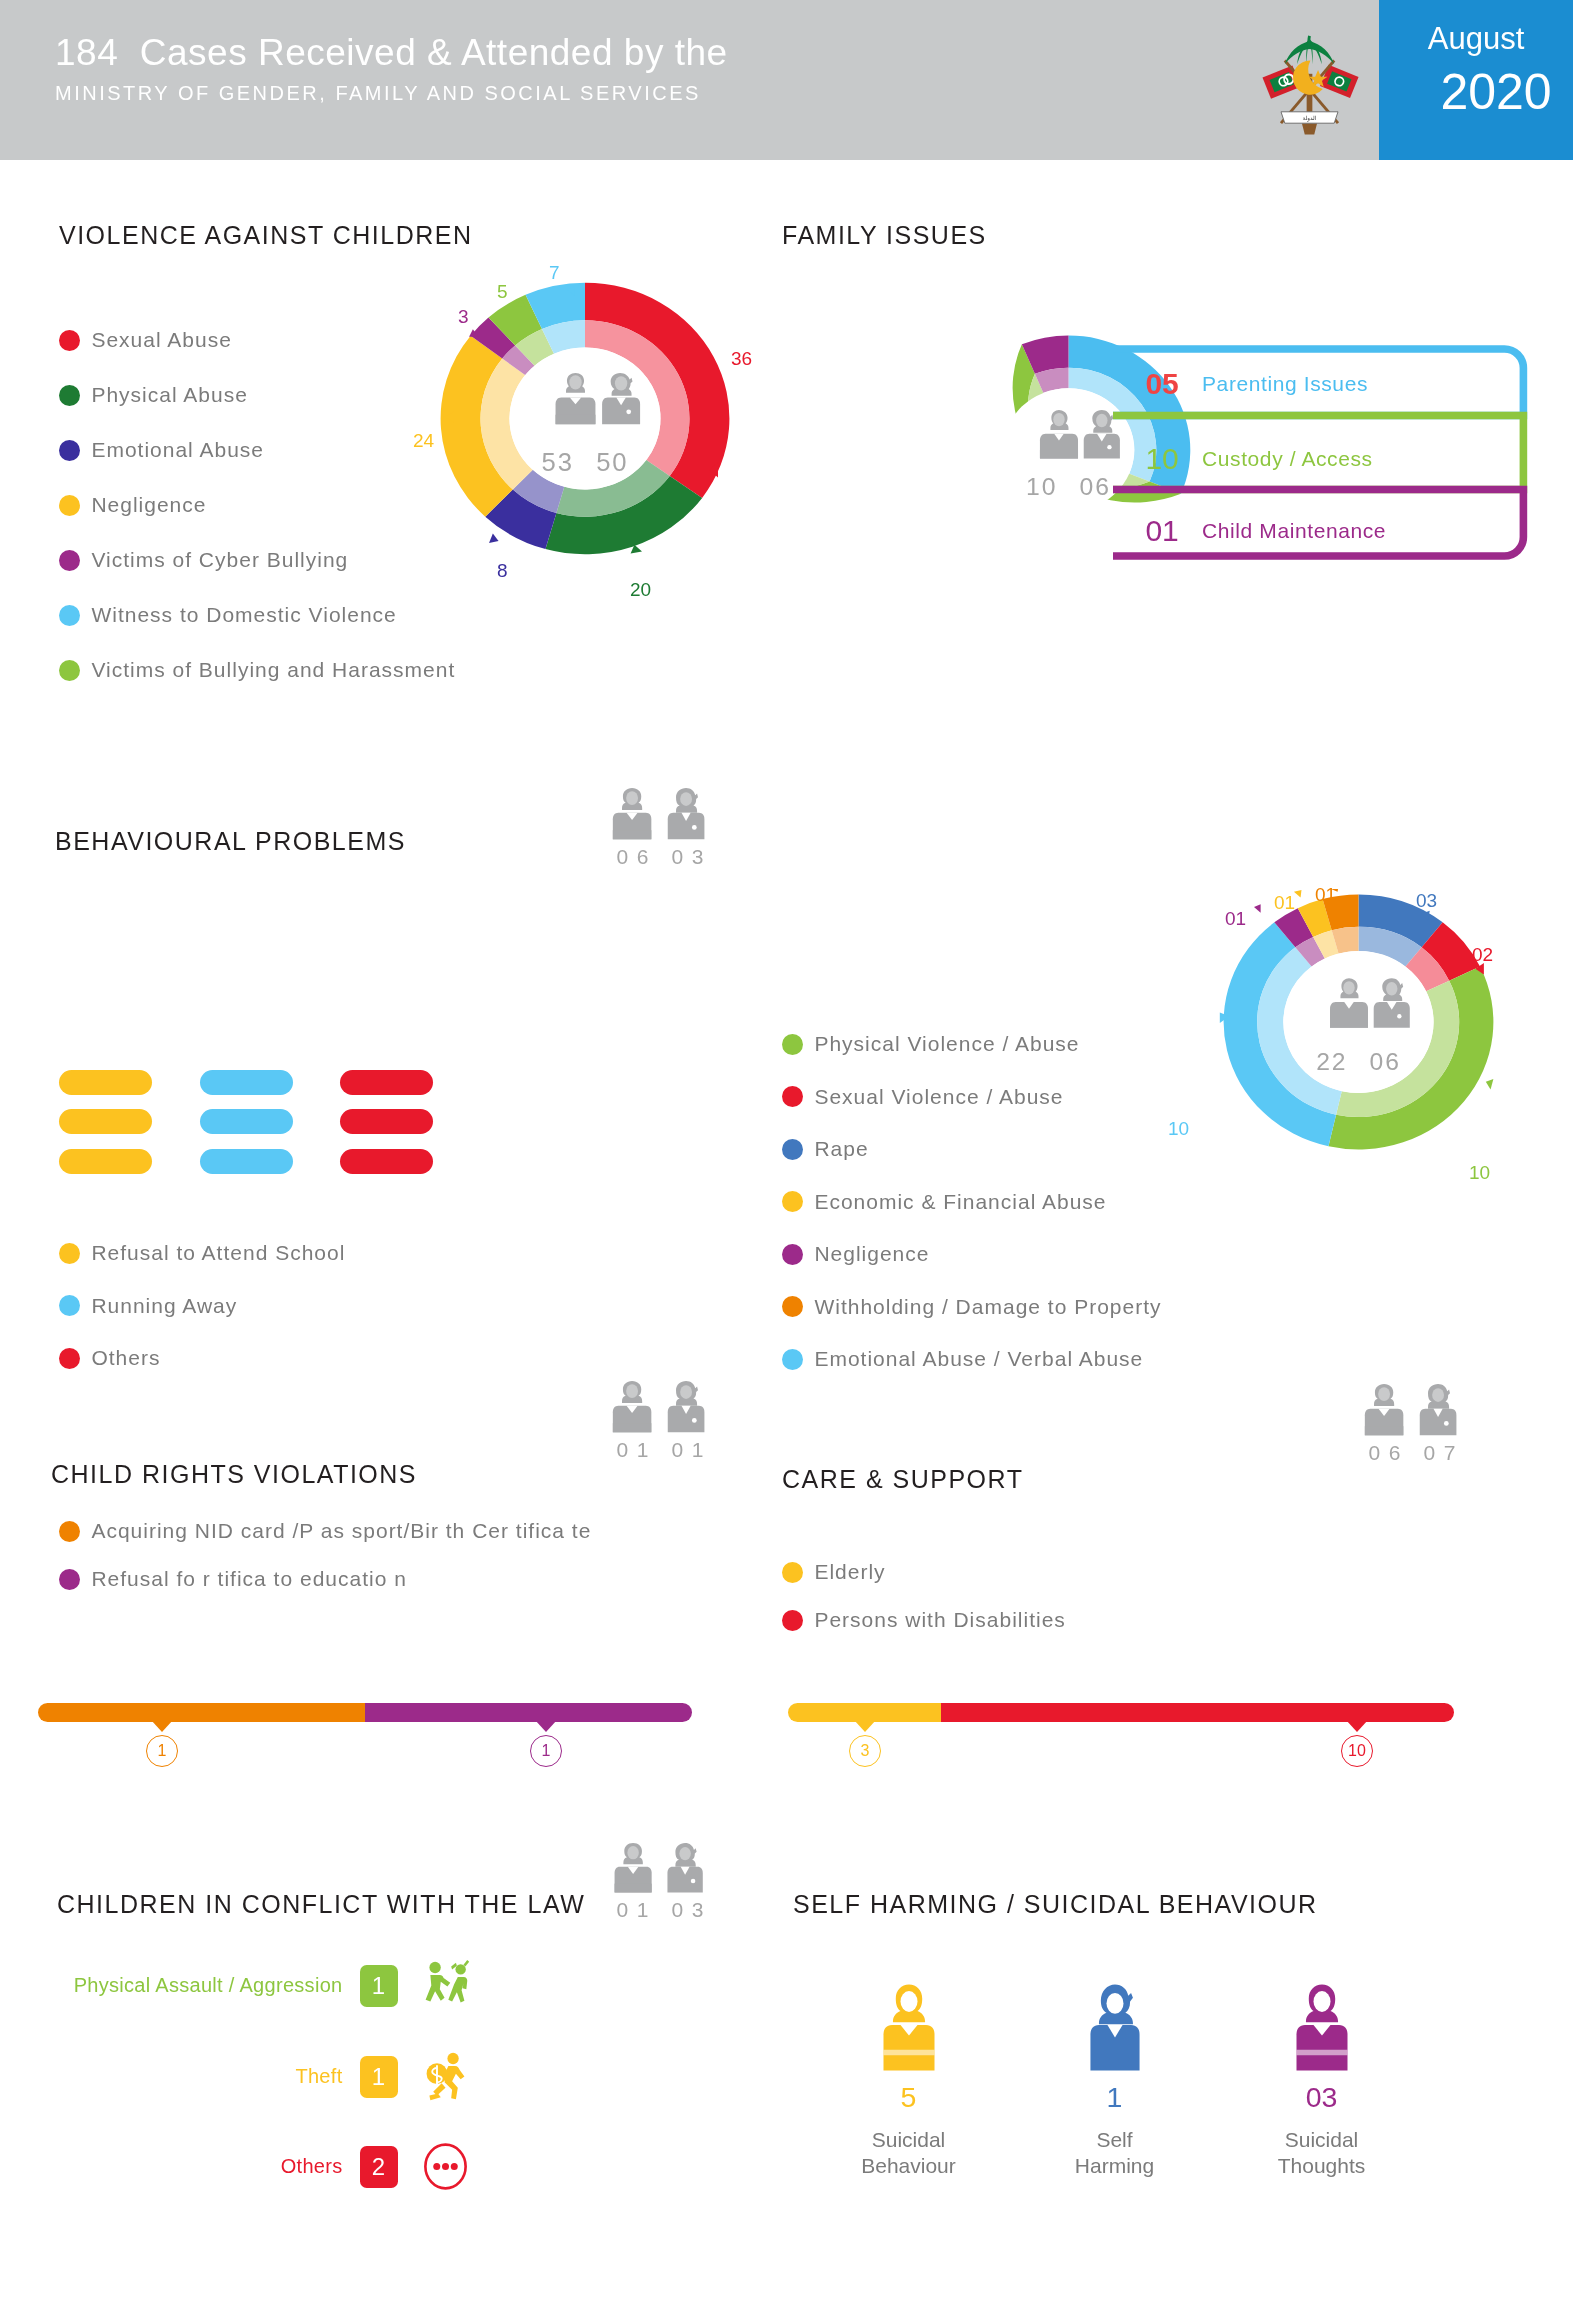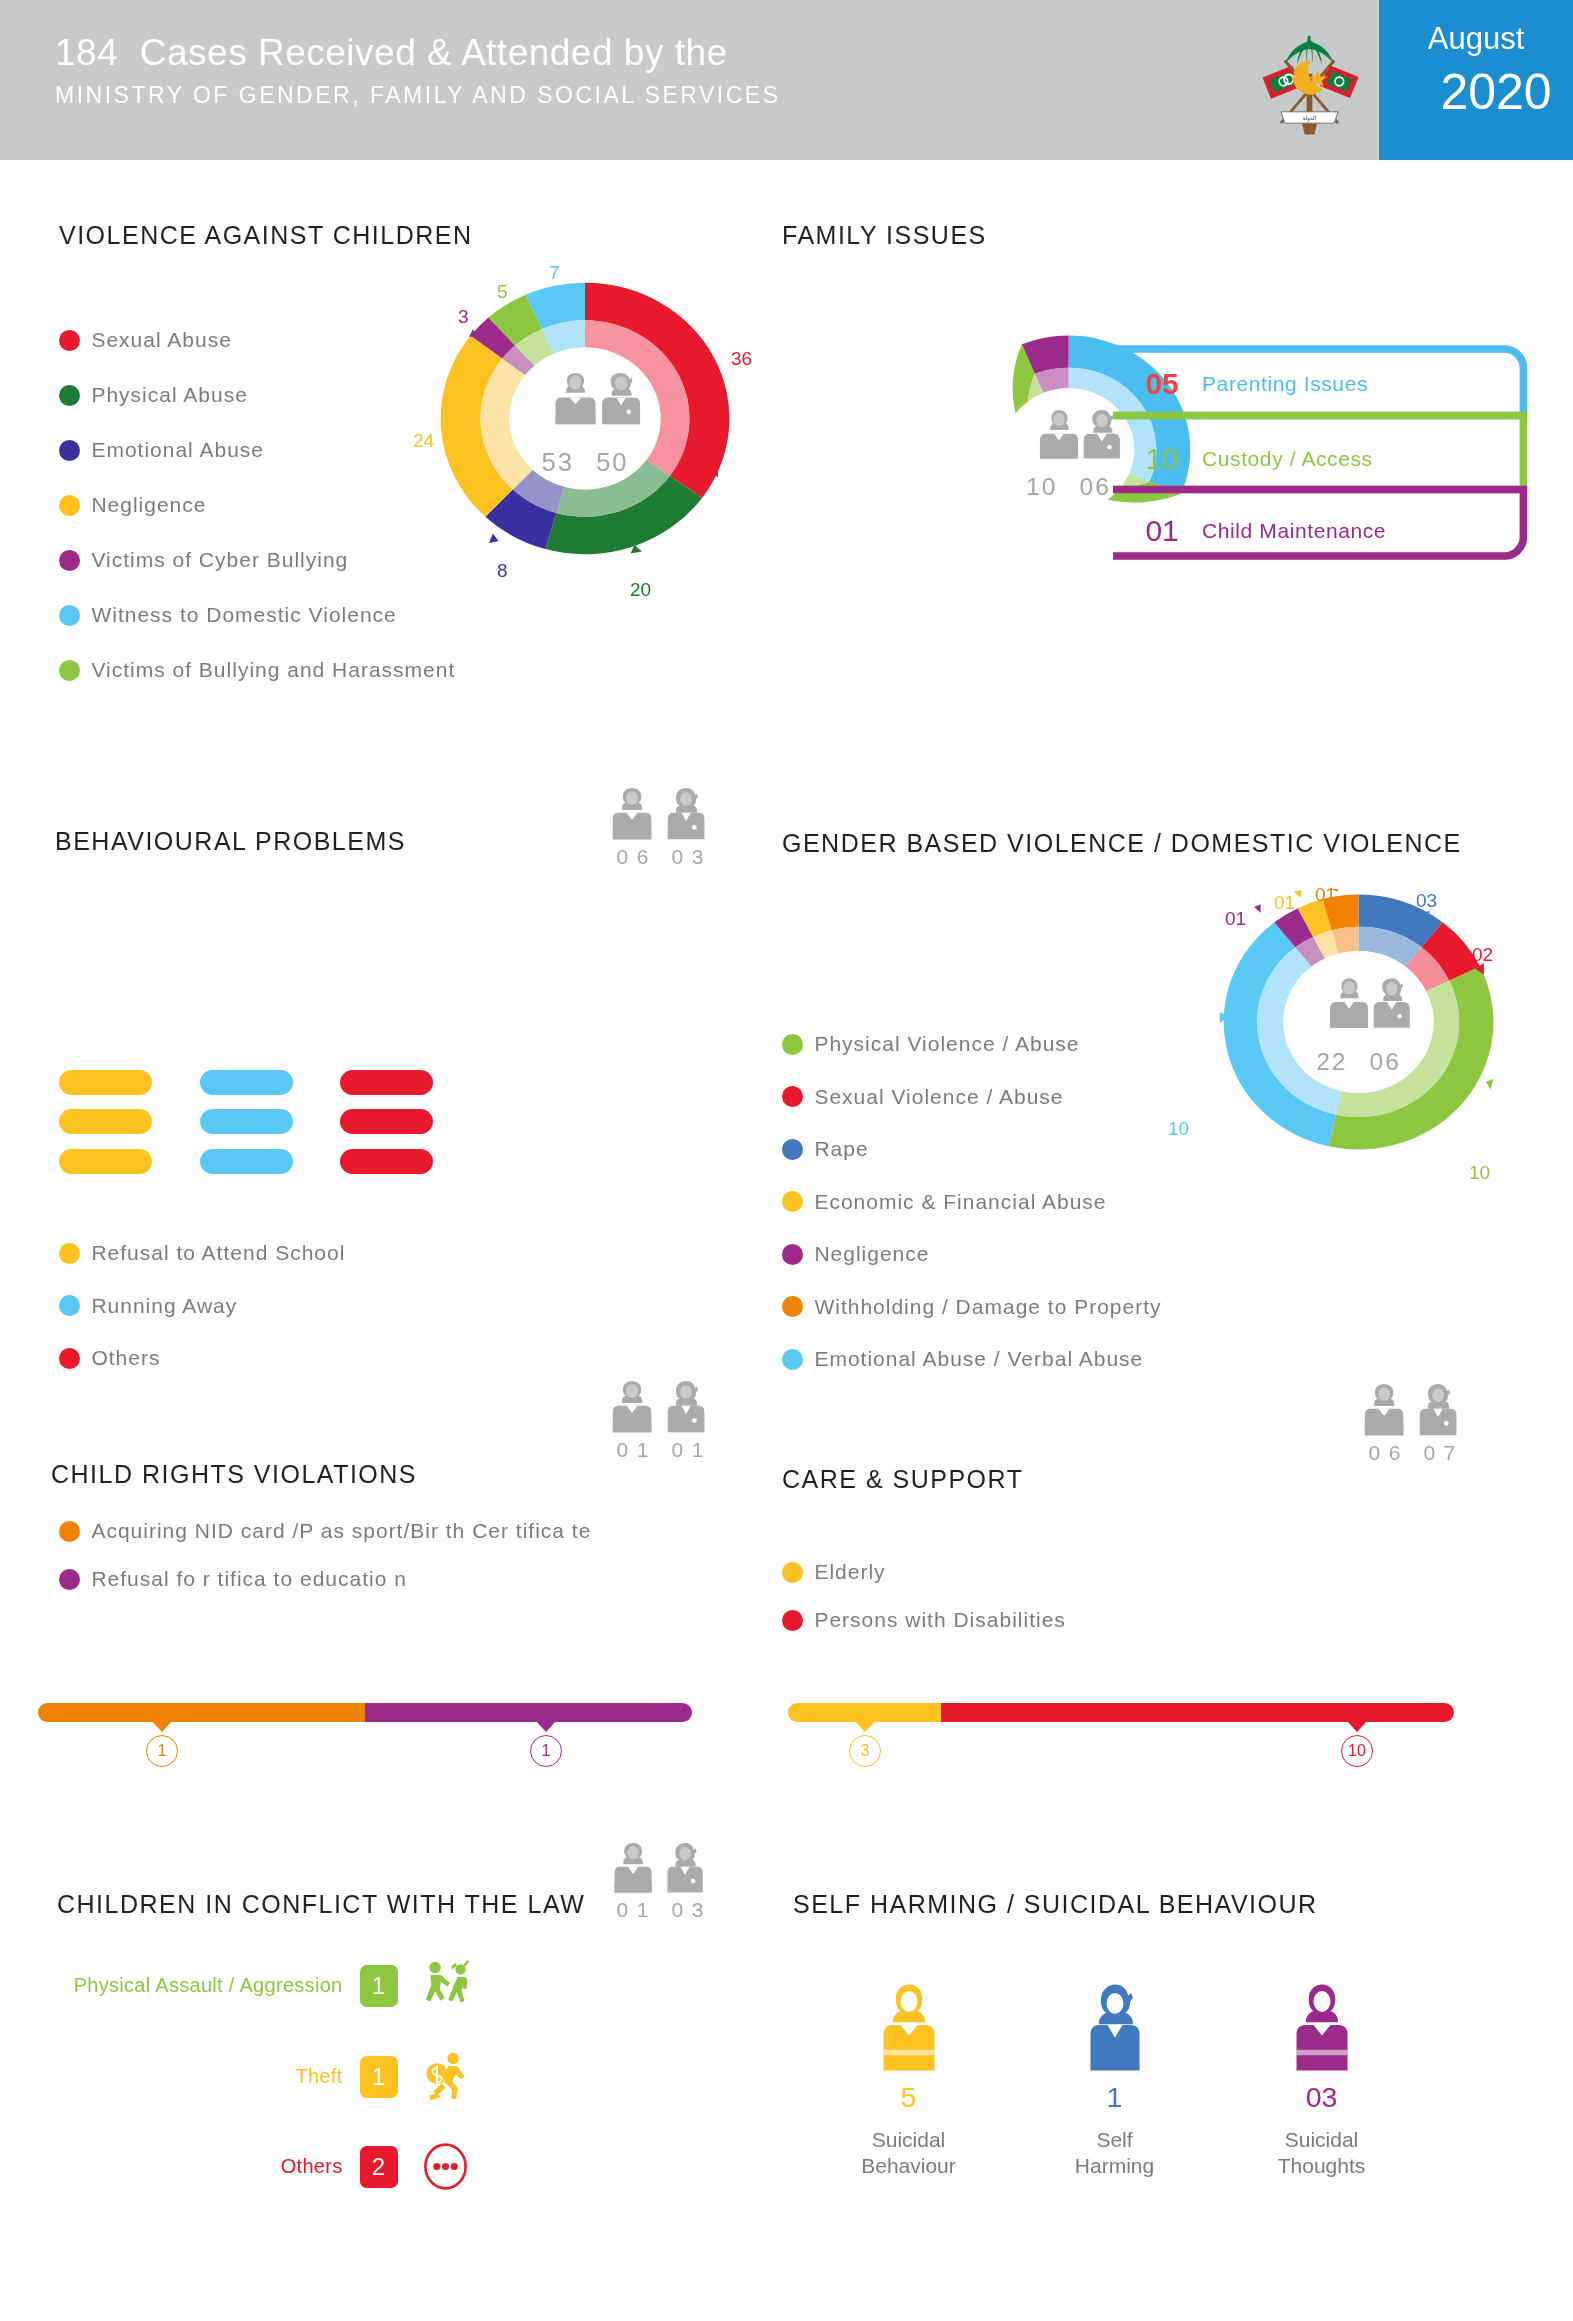--- a/index.html
+++ b/index.html
@@ -9,21 +9,21 @@
     font-family: "Liberation Sans", sans-serif;
     overflow: hidden;
   }
   .page { position: relative; width: 1573px; height: 2322px; background: #fff; }
 
   
   .header { position: absolute; left: 0; top: 0; width: 1573px; height: 160px; background: #c7c9ca; }
   .header-title-wrap { position: absolute; left: 55px; top: 32px; }
   .hdr-line1 { font-size: 37px; color: #ffffff; letter-spacing: 0.5px; font-weight: 400; white-space: nowrap; }
   .hdr-line1 .num { font-weight: 400; }
-  .hdr-line2 { font-size: 23px; color: #ffffff; letter-spacing: 2.5px; margin-top: 7.6px; white-space: nowrap; }
+  .hdr-line2 { font-size: 20px; color: #ffffff; letter-spacing: 2.5px; margin-top: 7.6px; white-space: nowrap; }
   .emblem-box { position: absolute; left: 1243px; top: 13.3px; width: 133px; height: 133px; }
   .month-box { position: absolute; left: 1379px; top: 0; width: 194px; height: 160px; background: #1b8dd1; }
   .month-name { position: absolute; left: 0; top: 21px; width: 194px; text-align: center; font-size: 31px; color: #fff; }
   .month-year { position: absolute; left: 0; top: 63px; width: 234px; text-align: center; font-size: 50px; color: #fff; }
 
   
   .sect-title { position: absolute; font-size: 25px; color: #231f20; letter-spacing: 1.5px; white-space: nowrap; }
   .legend-item { display: flex; align-items: center; }
   .legend-dot { width: 21px; height: 21px; border-radius: 50%; flex: 0 0 auto; }
   .legend-label { font-size: 21px; color: #7b7b7b; letter-spacing: 1px; margin-left: 11.4px; white-space: nowrap; }
@@ -330,21 +330,20 @@
     <div class="legend-item">
         <span class="legend-dot" style="background:#5ac8f5"></span>
         <span class="legend-label">Running Away</span>
       </div>
     <div class="legend-item">
         <span class="legend-dot" style="background:#e8192c"></span>
         <span class="legend-label">Others</span>
       </div>
   </div>
 
-  <div class="sect-title" style="left:782px; top:829px;">GENDER BASED VIOLENCE / DOMESTIC VIOLENCE</div>
 
   <div style="position:absolute; left:782px; top:1008px; display:flex; flex-direction:column; gap:28.5px;margin-top:24px;">
     <div class="legend-item">
         <span class="legend-dot" style="background:#8dc63f"></span>
         <span class="legend-label">Physical Violence / Abuse</span>
       </div>
     <div class="legend-item">
         <span class="legend-dot" style="background:#e8192c"></span>
         <span class="legend-label">Sexual Violence / Abuse</span>
       </div>

